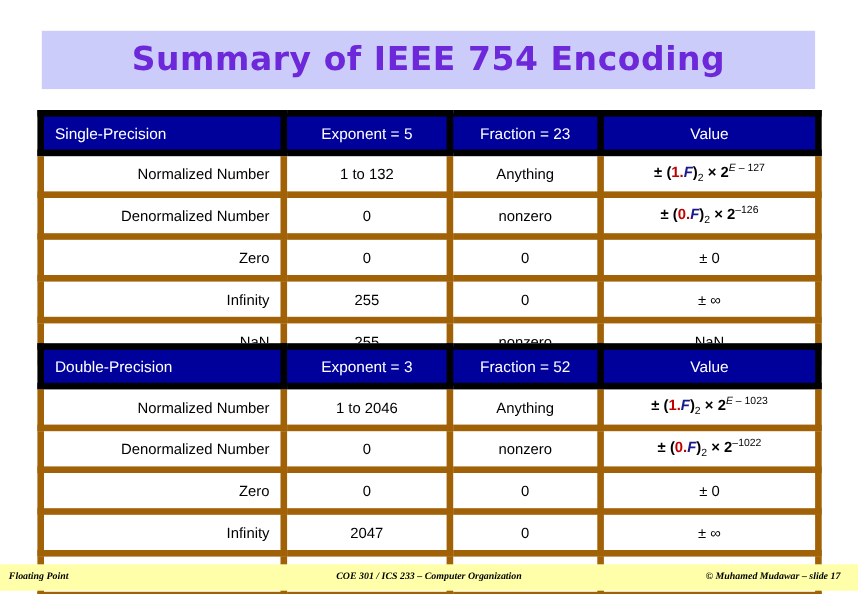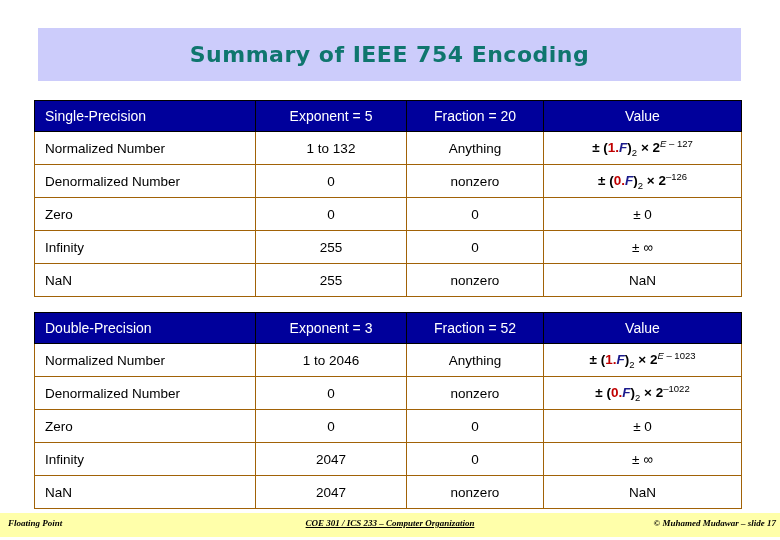--- a/index.html
+++ b/index.html
@@ -22,23 +22,23 @@
     top: 28px;
     width: 703px;
     height: 53px;
     background: #ccccfb;
     display: flex;
     align-items: center;
     justify-content: center;
   }
   #title-text {
     font-family: "DejaVu Sans", sans-serif;
-    font-size: 22px;
+    font-size: 30px;
     font-weight: 700;
-    color: #0f766e;
+    color: #6d28d9;
     letter-spacing: 0.5px;
     white-space: nowrap;
     line-height: 1;
   }
 
   
   .ieee-table {
     position: absolute;
     left: 34px;
     width: 707px;
@@ -49,41 +49,41 @@
   #table-single { top: 100px; }
   #table-double { top: 312px; }
 
   .ieee-table col.c-cat  { width: 221px; }
   .ieee-table col.c-exp  { width: 151px; }
   .ieee-table col.c-frac { width: 137px; }
   .ieee-table col.c-val  { width: 198px; }
 
   .ieee-table th,
   .ieee-table td {
-    border: 1px solid #a16207;
+    border: 6px solid #a16207;
     height: 32px;
     padding: 0 10px;
     font-size: 13.5px;
     color: #000000;
     vertical-align: middle;
   }
   .ieee-table thead th {
     background: #00009b;
     color: #ffffff;
     font-weight: 400;
     font-size: 14px;
     border-color: #000000;
     height: 30px;
   }
   .ieee-table thead th.th-cat { text-align: left; }
   .ieee-table thead th.th-exp,
   .ieee-table thead th.th-frac,
   .ieee-table thead th.th-val { text-align: center; }
 
-  .ieee-table td.cell-cat  { text-align: left; }
+  .ieee-table td.cell-cat  { text-align: right; }
   .ieee-table td.cell-exp,
   .ieee-table td.cell-frac,
   .ieee-table td.cell-val  { text-align: center; }
 
   
   .formula { white-space: nowrap; font-size: 13.5px; }
   .mant { color: #c00000; font-weight: 700; }
   .fvar { color: #1a1a8c; font-style: italic; font-weight: 700; }
   .paren { font-weight: 700; }
   .sub { font-size: 9.5px; vertical-align: sub; }
@@ -105,42 +105,42 @@
     position: absolute;
     top: 518px;
     font-family: "Liberation Serif", serif;
     font-style: italic;
     font-weight: 700;
     font-size: 9px;
     color: #000000;
     white-space: nowrap;
   }
   #footer-left   { left: 8px; }
-  #footer-center { left: 0; width: 780px; text-align: center; text-decoration: underline; }
-  #footer-right  { right: 4px; margin-left: 32px; }
+  #footer-center { left: 0; width: 780px; text-align: center; }
+  #footer-right  { right: 16px; margin-left: 32px; }
 </style>
 </head>
 <body>
 
 <div id="title-banner">
   <div id="title-text">Summary of IEEE 754 Encoding</div>
 </div>
 
 <table class="ieee-table" id="table-single">
   <colgroup>
     <col class="c-cat">
       <col class="c-exp">
       <col class="c-frac">
       <col class="c-val">
   </colgroup>
   <thead>
     <tr>
       <th class="th-cat">Single-Precision</th>
       <th class="th-exp">Exponent = 5</th>
-      <th class="th-frac">Fraction = 20</th>
+      <th class="th-frac">Fraction = 23</th>
       <th class="th-val">Value</th>
     </tr>
   </thead>
   <tbody>
       <tr>
         <td class="cell-cat">Normalized Number</td>
         <td class="cell-exp">1 to 132</td>
         <td class="cell-frac">Anything</td>
         <td class="cell-val"><span class="formula"><span class="pm">±</span> <span class="paren">(</span><span class="mant">1.</span><span class="fvar">F</span><span class="paren">)</span><span class="sub">2</span> <span class="times">×</span> <span class="times">2</span><span class="sup"><span class="sup-ital">E</span> – 127</span></span></td>
       </tr>

